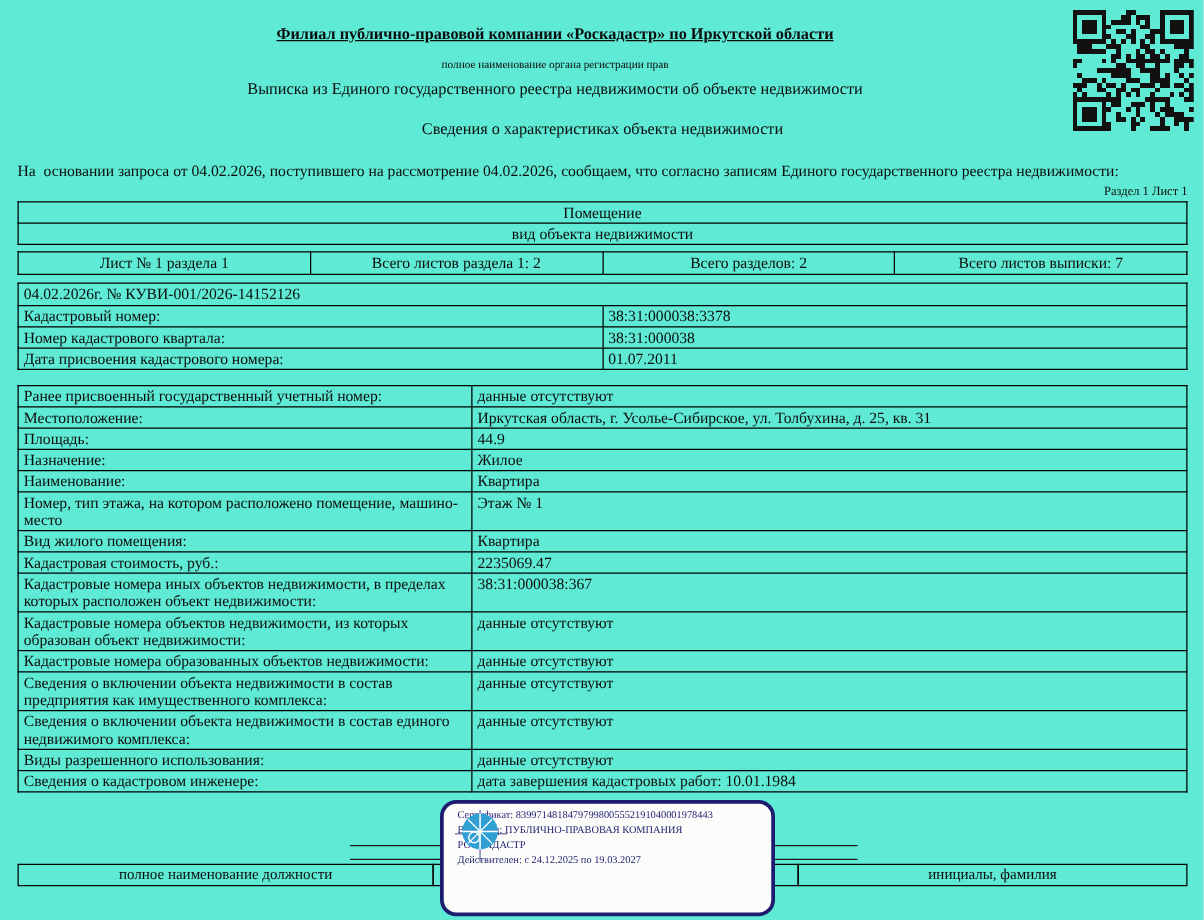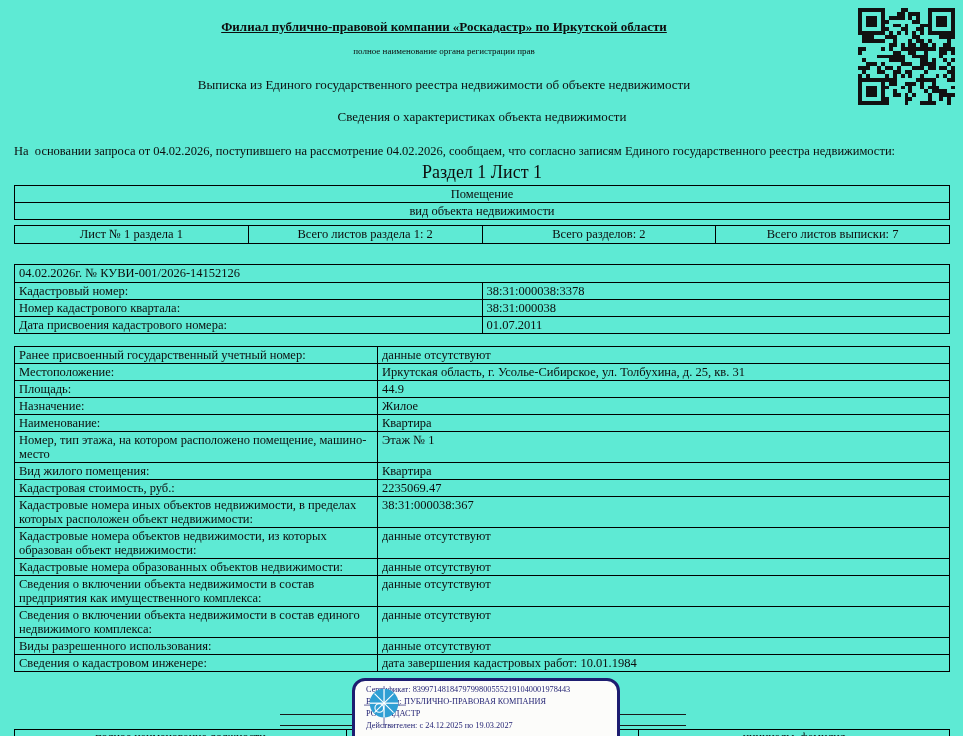--- a/index.html
+++ b/index.html
@@ -6,33 +6,33 @@
   .page{
     position:relative;width:963px;height:736px;margin:0 auto;
     background:#5eead4;color:#0d0d0d;overflow:hidden;
     font-family:"Liberation Serif","DejaVu Serif",serif;
   }
   .content{margin:0 13px 0 14px;padding-top:20px;}
   
   .hdr-block{width:860px;text-align:center;}
   .org-name{font-size:13px;font-weight:bold;text-decoration:underline;line-height:1.15;}
   .org-caption{font-size:9px;line-height:1.2;margin-top:11px;}
-  .doc-title{font-size:13px;line-height:1.2;margin-top:20px;}
+  .doc-title{font-size:13px;line-height:1.2;margin-top:6px;}
   .section-title{font-size:13px;text-align:center;margin-top:17px;}
   .intro{font-size:12.5px;margin-top:19px;white-space:pre-wrap;line-height:1.15;}
-  .razdel{font-size:18px;text-align:center;margin-top:3px;}
+  .razdel{font-size:10px;text-align:right;margin-top:3px;}
   
   table{border-collapse:collapse;width:936px;table-layout:fixed;}
   table.tbl{border:1.6px solid #000;}
   td{border:1px solid #000;font-size:12.5px;padding:1px 4px;line-height:1.12;vertical-align:top;overflow:hidden;}
   .tblA{margin-top:2px;}
   .tblA td{text-align:center;padding:1px 2px;}
   .tblB{margin-top:5px;}
   .tblB td{text-align:center;height:15px;}
-  .tblC{margin-top:20px;}
+  .tblC{margin-top:6px;}
   .tblD{margin-top:12px;}
   .col-label{width:354px;}
   .kuvi-row td{height:15px;}
   
   .sig-area{position:relative;height:112px;margin-top:6px;}
   .stub{position:absolute;height:0;border-top:1px solid #1a1a1a;}
   .stub-a{left:266px;top:36px;width:406px;}
   .stub-b{left:266px;top:47px;width:406px;}
   .f-cell{
     position:absolute;top:51px;height:18px;border:1px solid #000;box-sizing:border-box;

